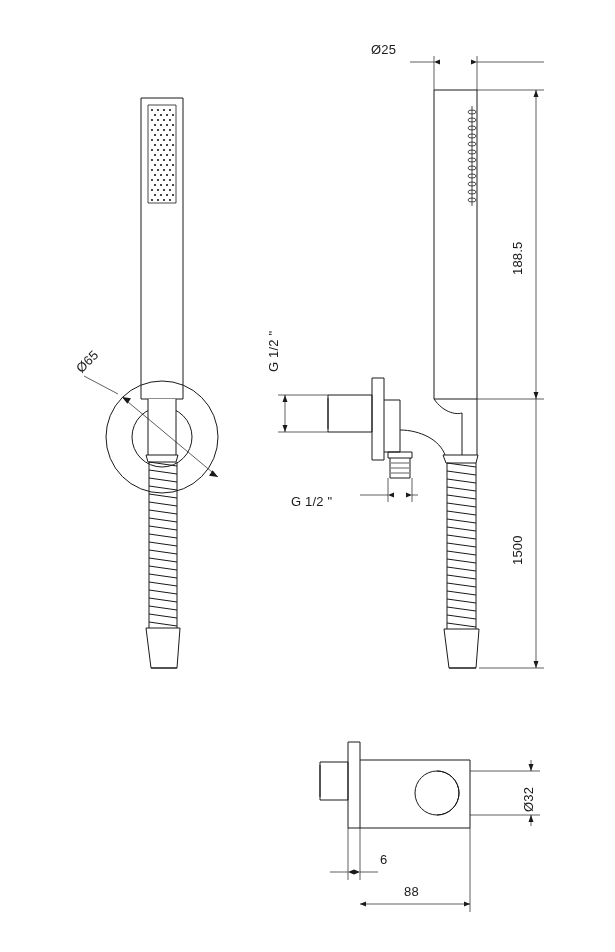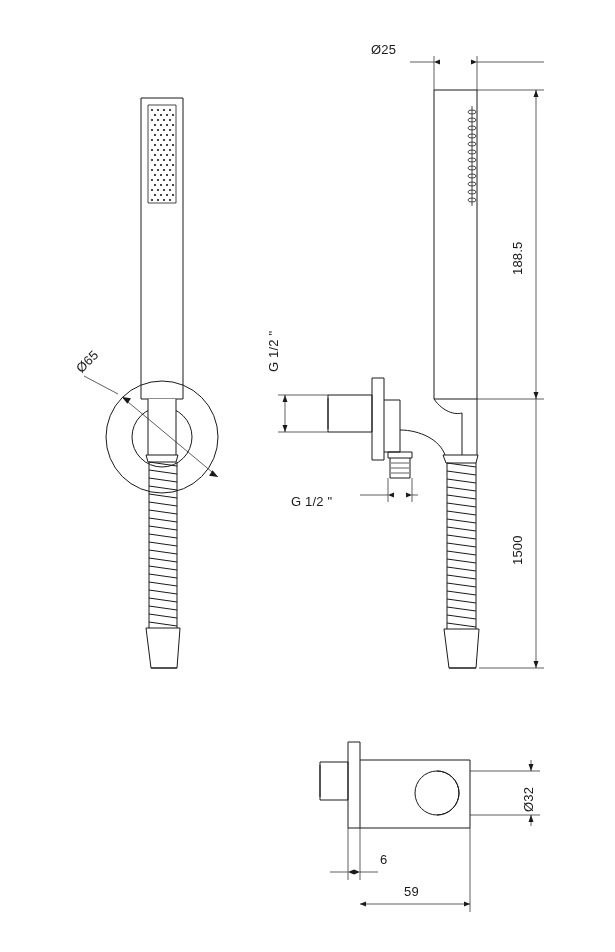--- a/index.html
+++ b/index.html
@@ -273,15 +273,15 @@
   <div class="dimtext rot45" style="left:73px; top:365px;">Ø65</div>
 
   <div class="dimtext rot90" style="left:266px; top:372px;">G  1/2 "</div>
 
   <div class="dimtext" style="left:291px; top:494px;">G  1/2 "</div>
 
   <div class="dimtext rot90" style="left:521px; top:812px;">Ø32</div>
 
   <div class="dimtext" style="left:380px; top:852px;">6</div>
 
-  <div class="dimtext" style="left:404px; top:884px;">59</div>
+  <div class="dimtext" style="left:404px; top:884px;">88</div>
 
 </div>
 
 </body></html>

